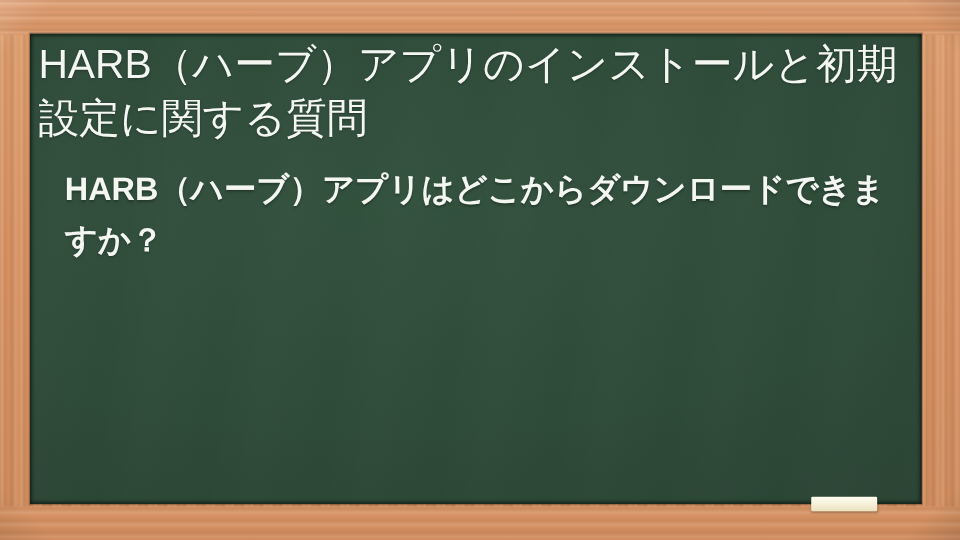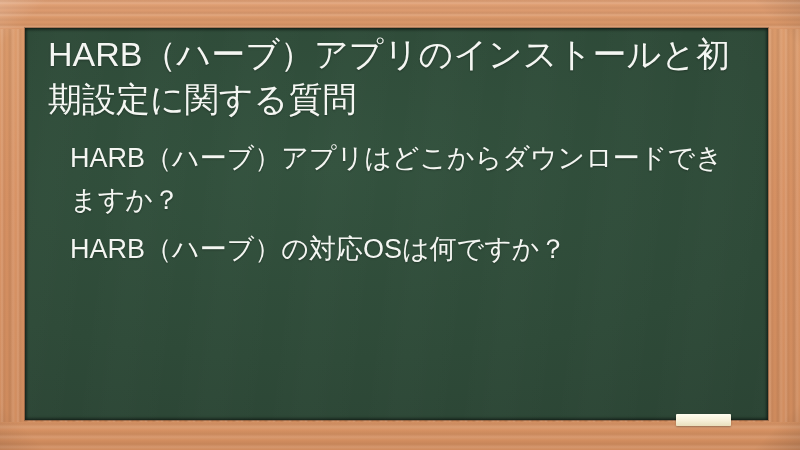--- a/index.html
+++ b/index.html
@@ -113,21 +113,21 @@
         rgba(255,255,255,0.013) 40px,
         rgba(255,255,255,0.000) 95px
       );
     pointer-events: none;
   }
 
   
   .board-content {
     position: relative;
     z-index: 2;
-    padding: 2px 10px 0 23px;
+    padding: 2px 10px 0 7px;
     color: #f4f6f2;
   }
   .title {
     font-size: 34px;
     line-height: 1.33;
     font-weight: 400;
     letter-spacing: 0px;
     margin: 0;
     padding: 2px 0 0 0;
     text-shadow: 0 1px 2px rgba(0,0,0,0.30);
@@ -137,20 +137,21 @@
     list-style: none;
     margin: 16px 0 0 0;
     padding: 0 12px 0 22px;
   }
   .faq-item {
     font-size: 27px;
     line-height: 1.55;
     margin: 0 0 7px 0;
     text-shadow: 0 1px 2px rgba(0,0,0,0.28);
     word-break: break-all;
+    font-weight: bold;
   }
 
   
   .chalk {
     position: absolute;
     left: 676px;
     top: 414px;
     width: 55px;
     height: 12px;
     background: linear-gradient(180deg, #fffdf0 0%, #f6f0d8 55%, #e9e0bd 100%);
@@ -172,21 +173,20 @@
   <div class="mitre mitre-bl"></div>
   <div class="mitre mitre-br"></div>
 
   <div class="board">
     <div class="board-content">
 
       <h1 class="title">HARB（ハーブ）アプリのインストールと初期設定に関する質問</h1>
 
       <ul class="faq-list">
         <li class="faq-item">HARB（ハーブ）アプリはどこからダウンロードできますか？</li>
-        <li class="faq-item">HARB（ハーブ）の対応OSは何ですか？</li>
       </ul>
 
     </div>
   </div>
 
   <div class="chalk"></div>
 
 </div>
 
 </body></html>

